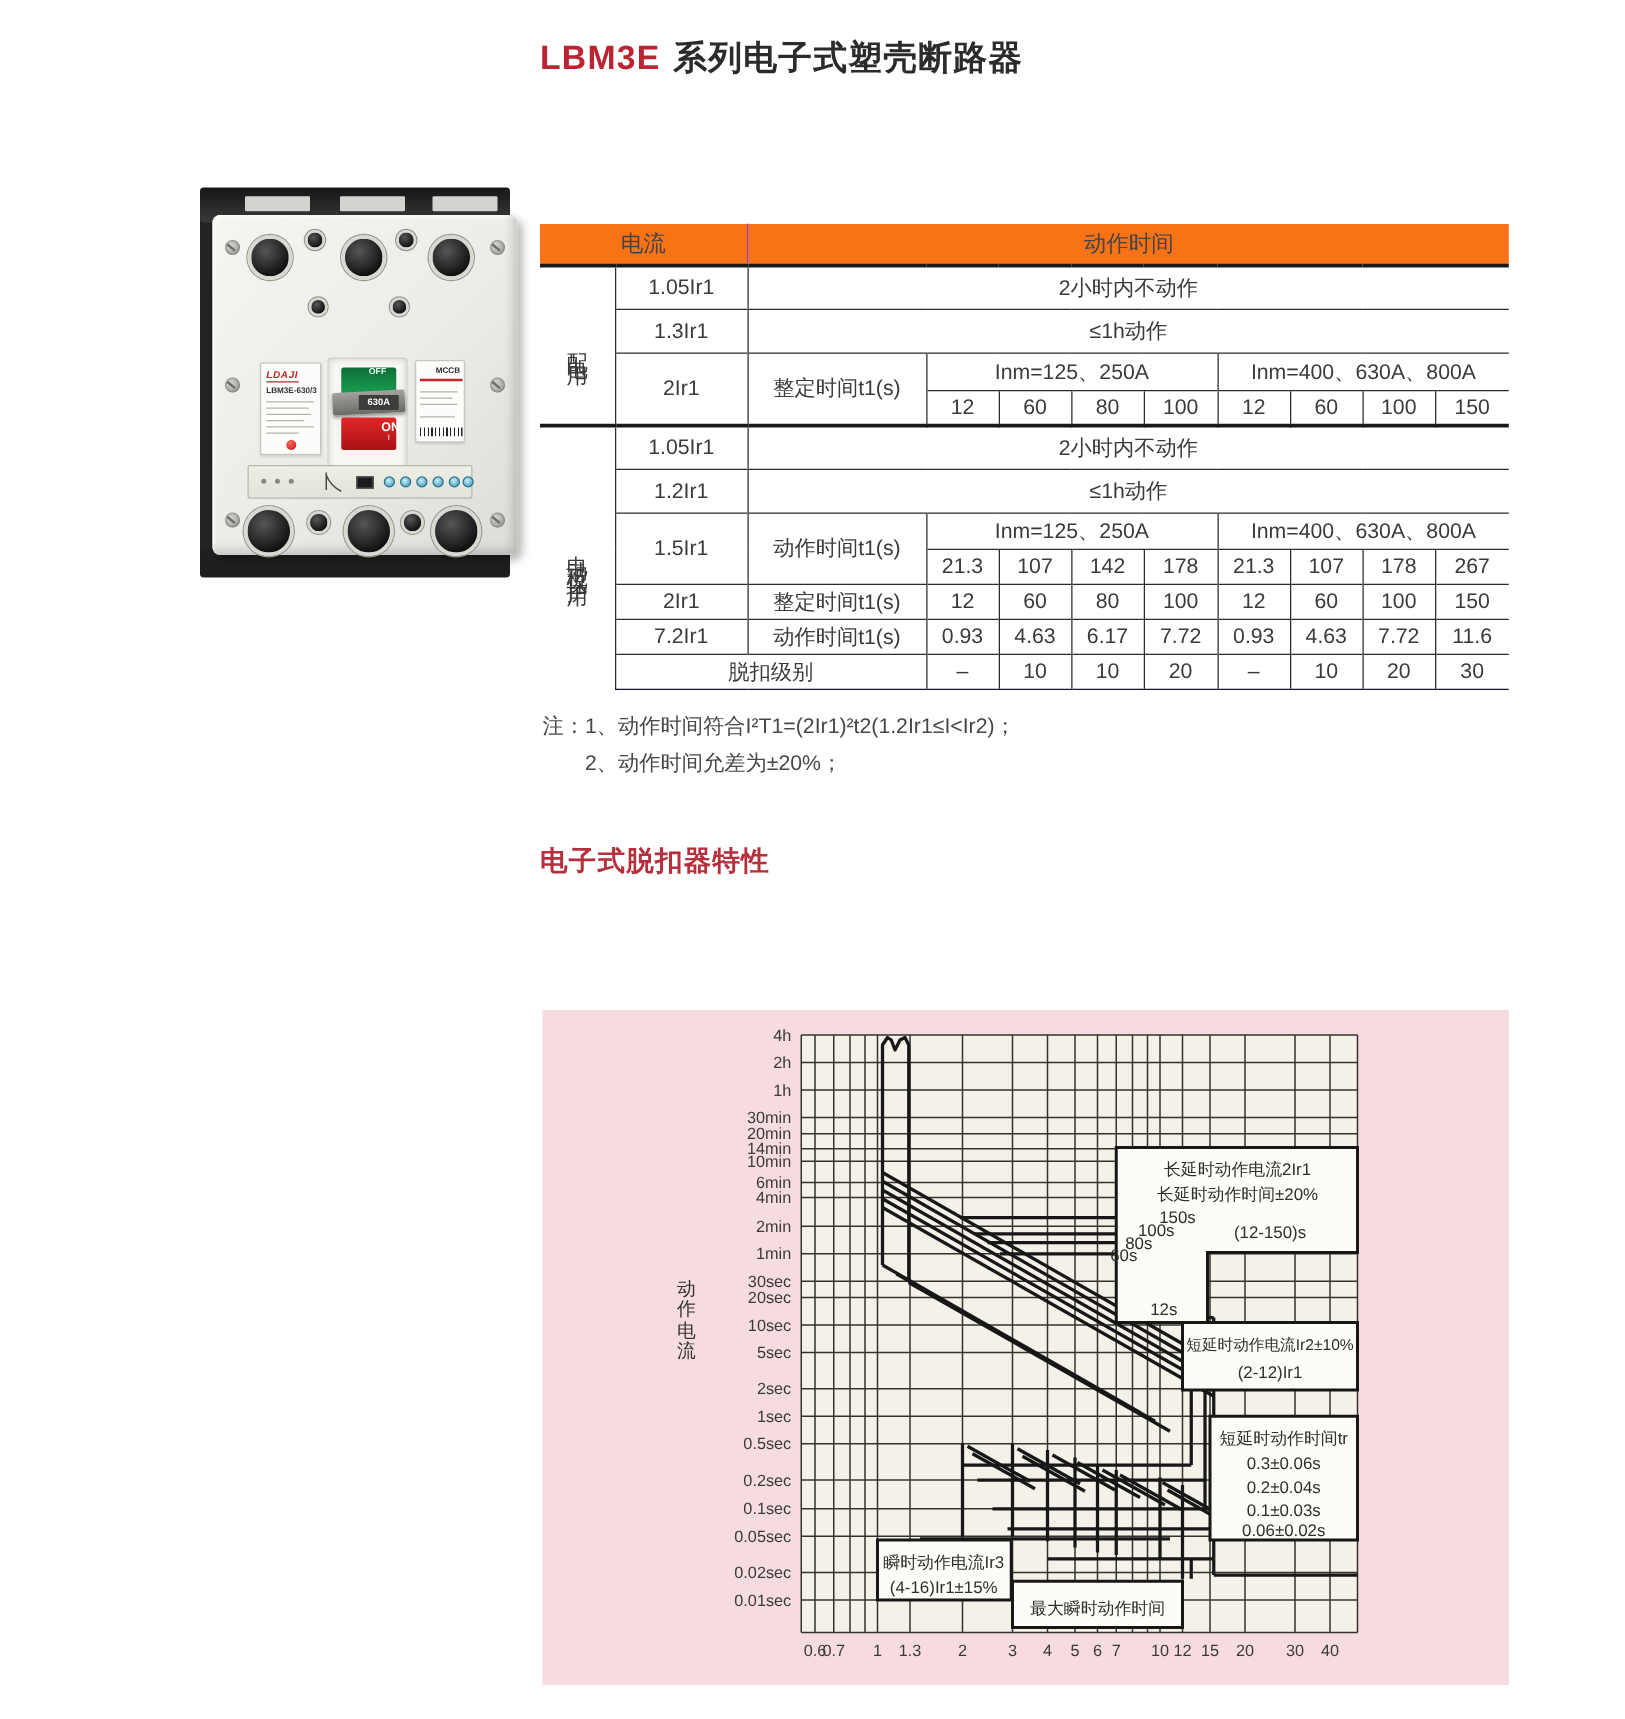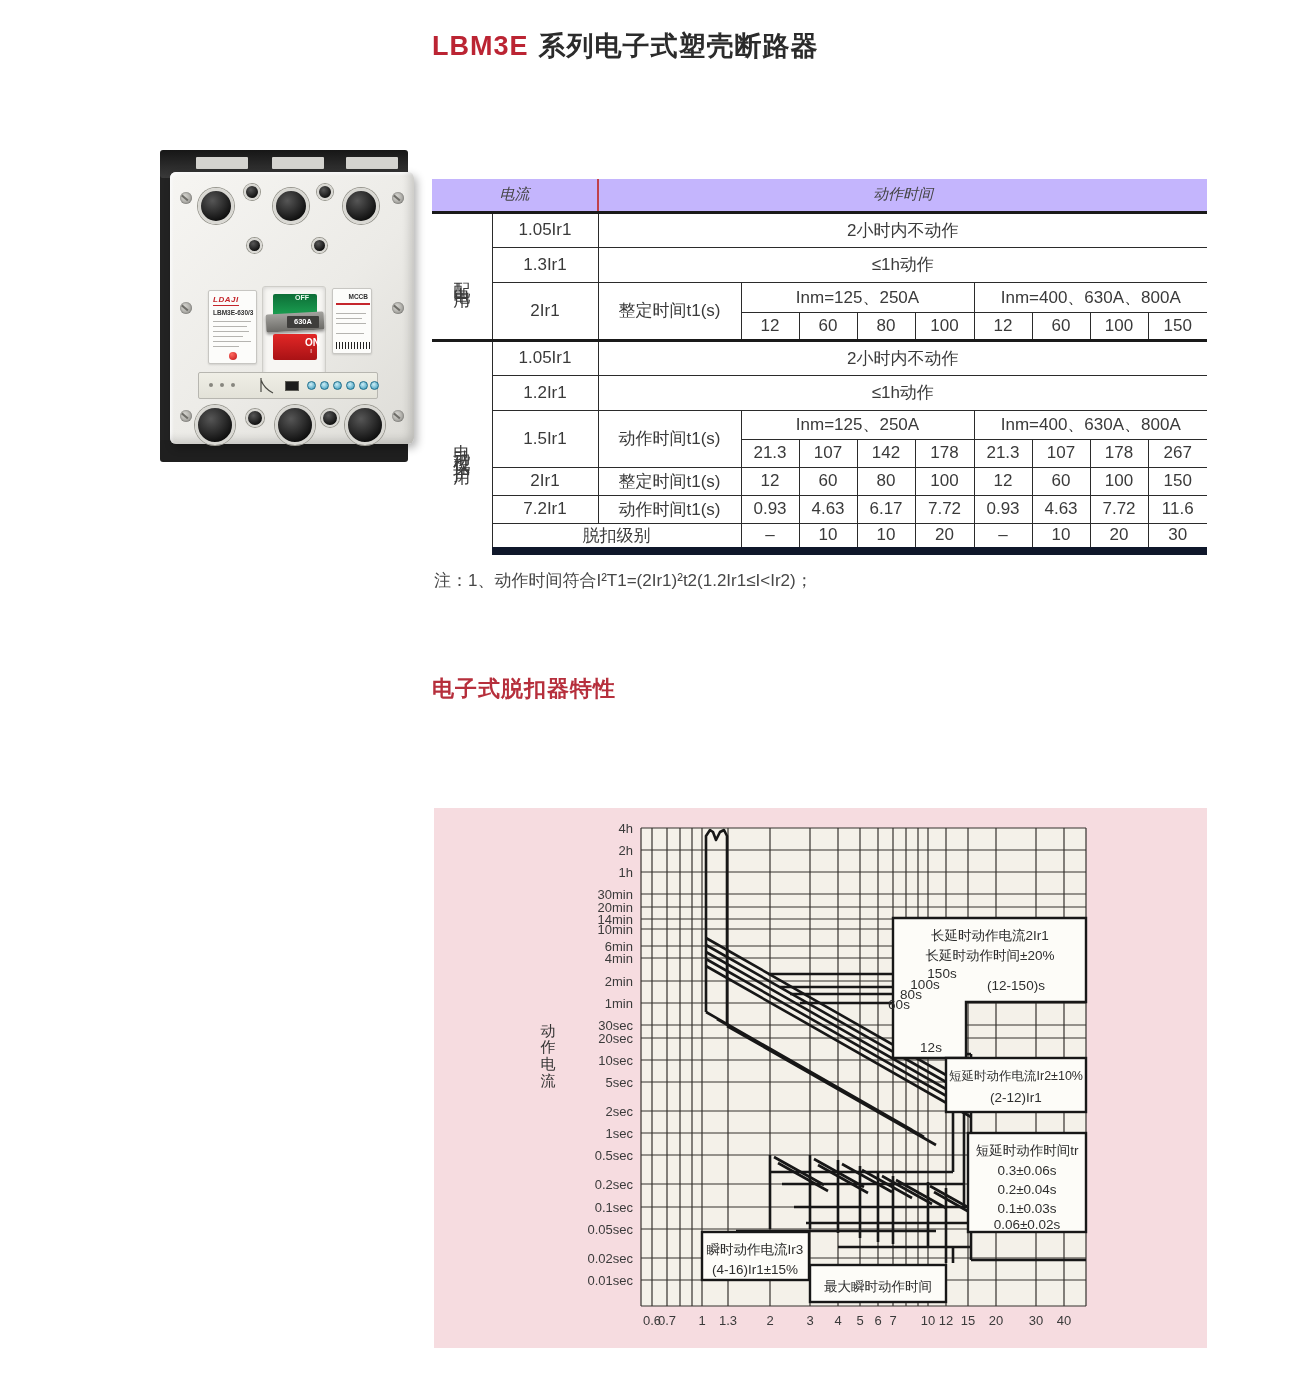--- a/index.html
+++ b/index.html
@@ -11,25 +11,25 @@
   .title .brand{color:#bb2433;margin-right:10px;}
   .h2{position:absolute;left:432px;font-size:22px;font-weight:bold;color:#b62f3c;letter-spacing:1px;}
   .h2.s1{top:118px;}
   .h2.s2{top:674px;}
 
   
   table.spec{position:absolute;left:432px;top:179px;border-collapse:collapse;table-layout:fixed;
              font-size:17px;color:#3a3a3a;}
   table.spec td,table.spec th{padding:0;text-align:center;vertical-align:middle;font-weight:normal;
              border-top:1.6px solid #2b2b2b;overflow:hidden;}
-  tr.hdr th{border-top:none;background:#c4b5fd;font-size:15px;color:#444;font-style:italic;}
+  tr.hdr th{border-top:none;background:#f97316;font-size:18px;color:#444;}
   th.time-h{border-left:2px solid #c0414b;}
   .bl{border-left:1.6px solid #2b2b2b;}
   tr.gstart td{border-top:3px solid #1a1a1a;}
-  tr.last td{border-bottom:8px solid #0f172a;margin-left:17px;}
+  tr.last td{border-bottom:1px solid #0f172a;margin-left:17px;}
   td.gname{writing-mode:vertical-rl;text-orientation:upright;letter-spacing:5px;font-size:17px;}
   .rh34{height:33px}.rh35{height:35px}.rh30{height:30px}.rh29{height:29px}.rh28{height:28px}
 
   
   .notes{position:absolute;left:434px;top:566px;font-size:17px;color:#474747;line-height:30px;}
   .notes .nrow{display:flex;}
   .notes .nlab{white-space:pre;}
 
   
   .para{position:absolute;left:432px;top:710px;width:778px;font-size:17px;line-height:27px;
@@ -281,20 +281,21 @@
       <td class="bl">30</td>
     </tr>
   </tbody>
     </table>
 
   <div class="notes">
     <div class="nrow">
       <span class="nlab">注：</span>
       <div>
         <div>1、动作时间符合I²T1=(2Ir1)²t2(1.2Ir1≤I&lt;Ir2)；</div>
+        <div>2、动作时间允差为±20%；</div>
       </div>
     </div>
   </div>
 
   <div class="h2 s2">电子式脱扣器特性</div>
 
   <div class="chart-block">
     <div class="axis-title">动作电流</div>
     <svg id="chart-svg" width="773" height="540">
       <rect x="207" y="20" width="445" height="478" fill="#f4f1e9"></rect>

